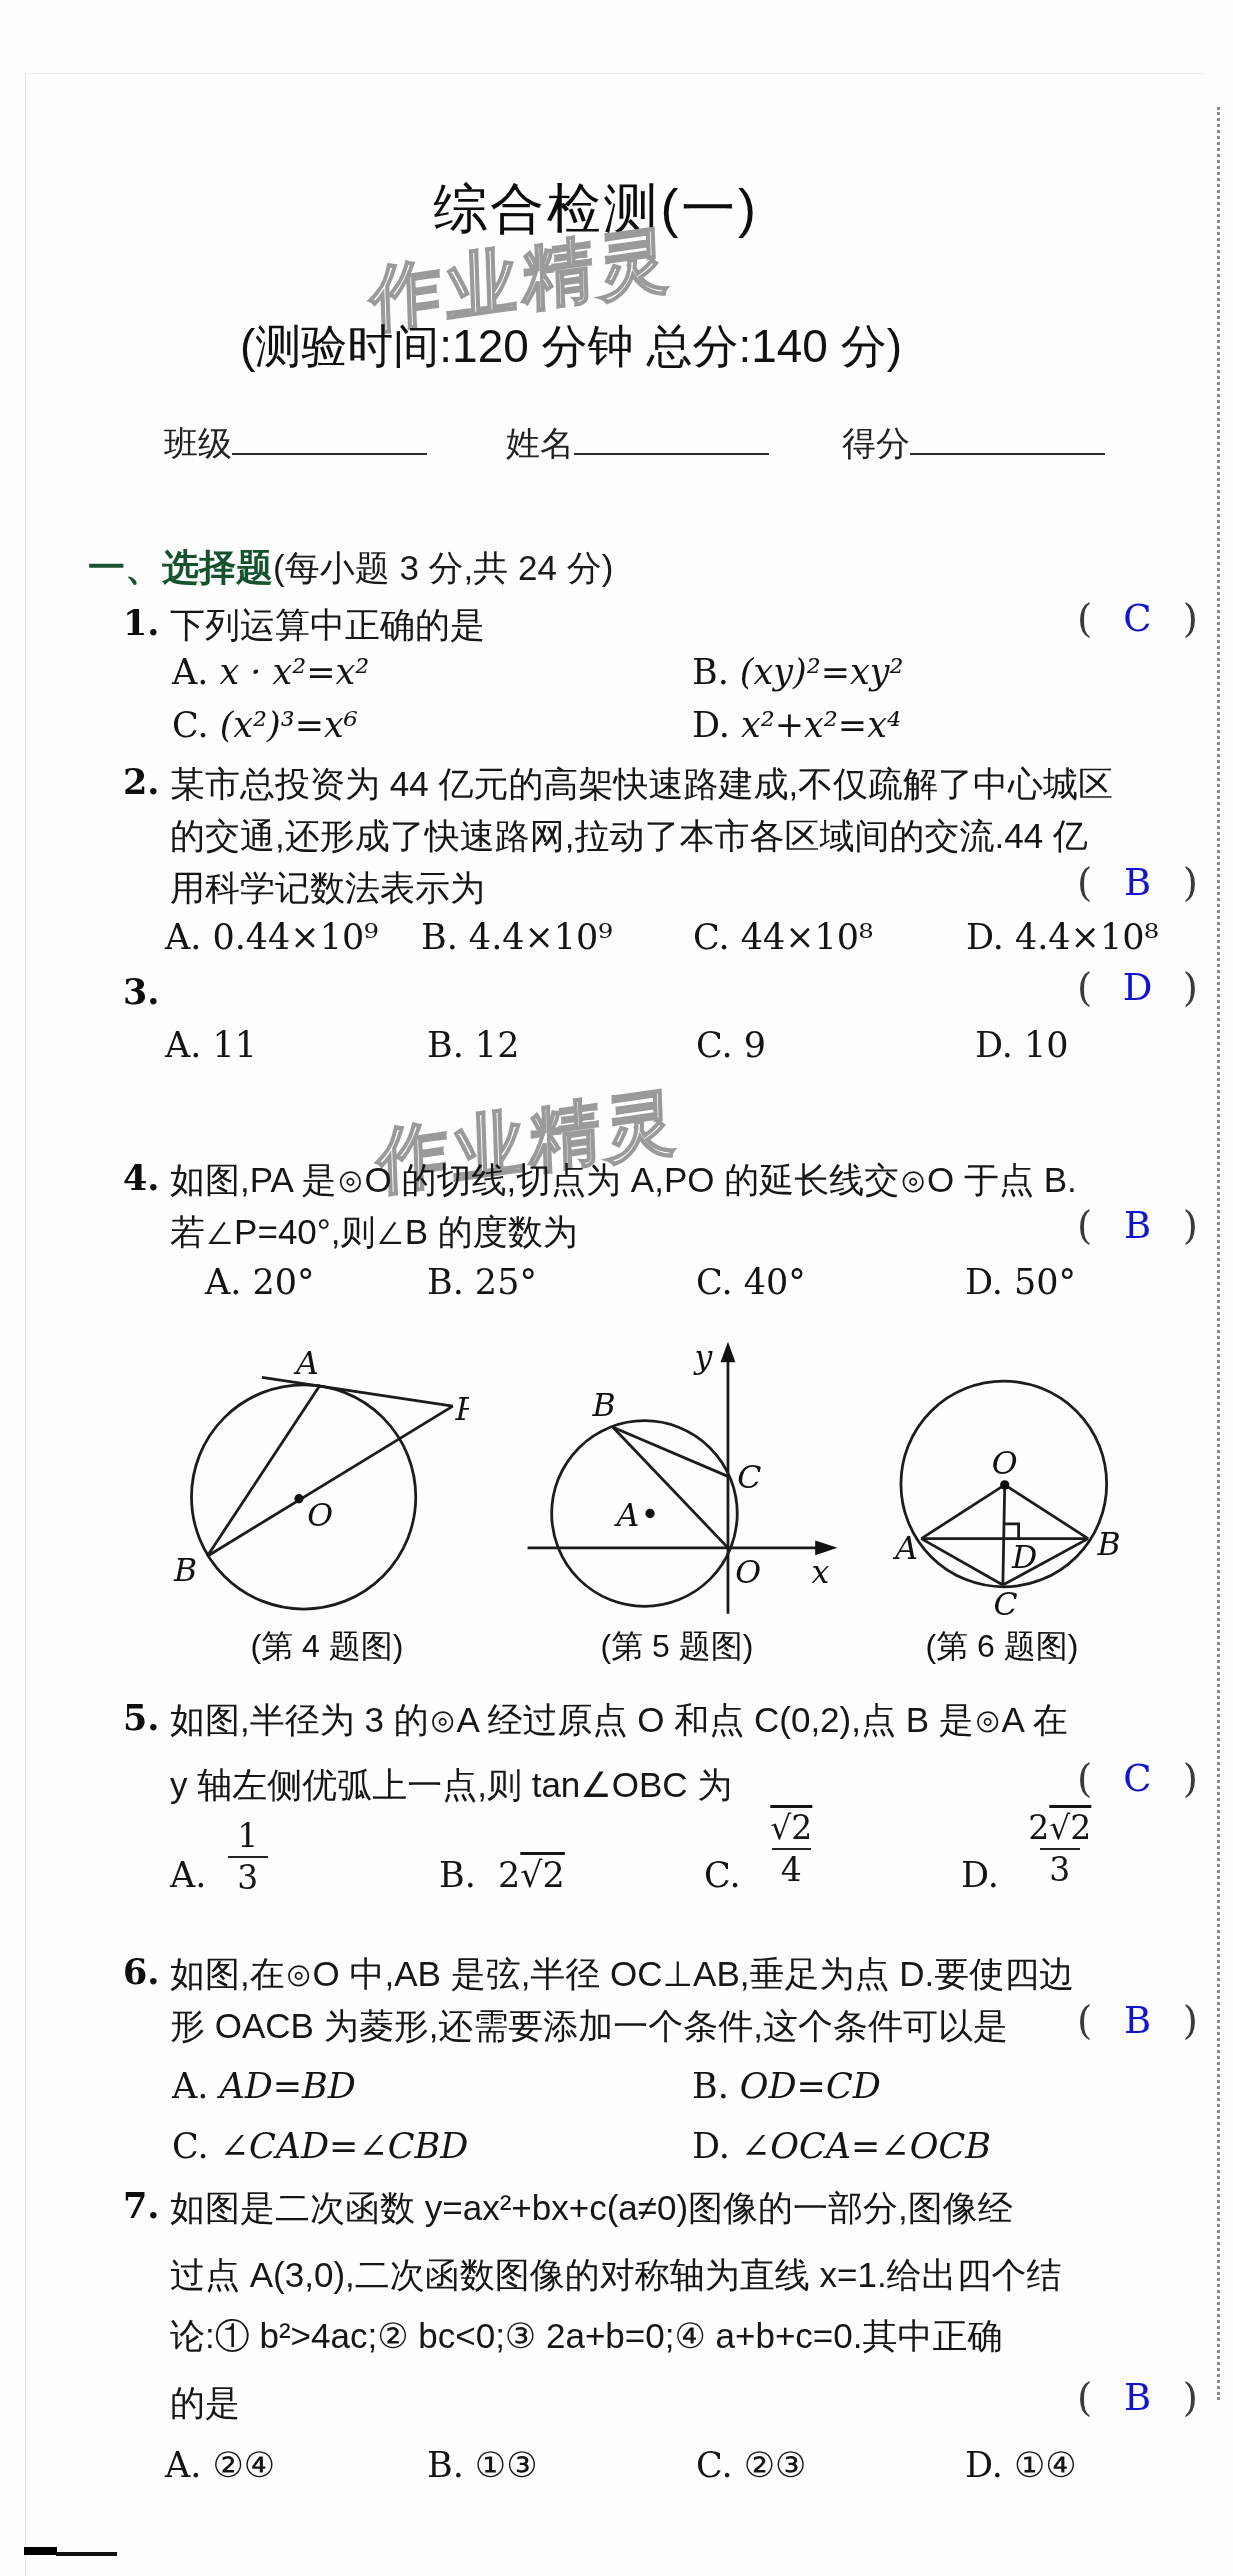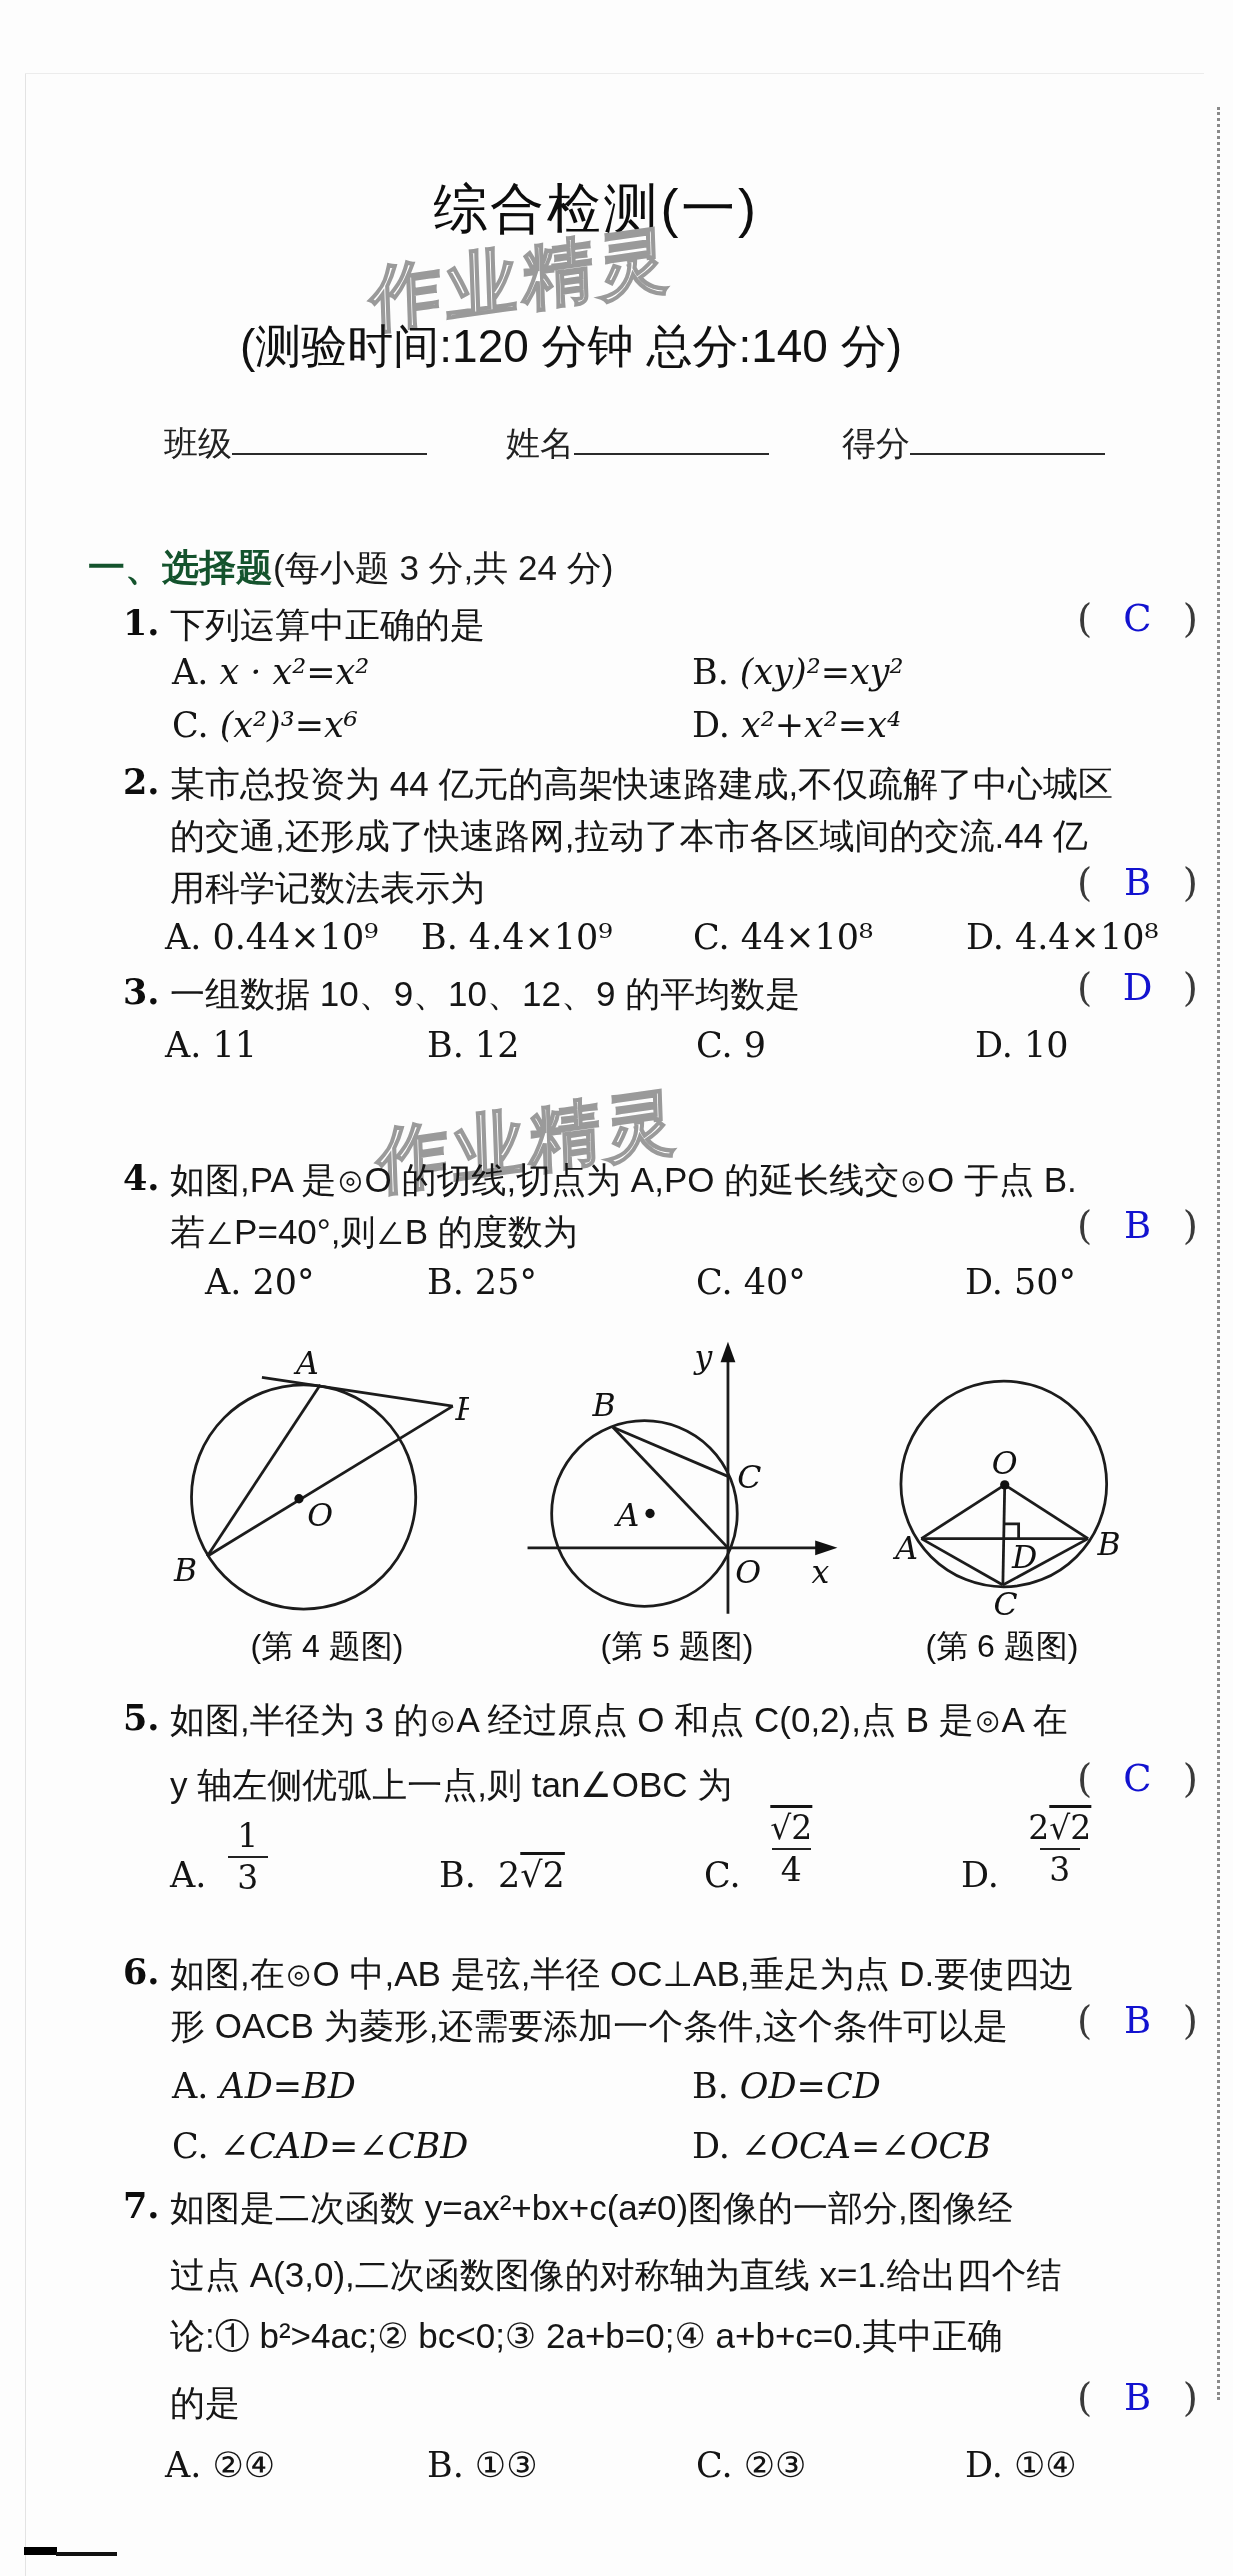--- a/index.html
+++ b/index.html
@@ -83,21 +83,20 @@
     <span>(</span>
       <span class="letter">B</span>
       <span>)</span>
   </span>
   <span class="abs" style="left:165px;top:917px;"><span class="optlabel">A.</span><span class="mathu">0.44×10⁹</span></span>
   <span class="abs" style="left:421px;top:917px;"><span class="optlabel">B.</span><span class="mathu">4.4×10⁹</span></span>
   <span class="abs" style="left:693px;top:917px;"><span class="optlabel">C.</span><span class="mathu">44×10⁸</span></span>
   <span class="abs" style="left:966px;top:917px;"><span class="optlabel">D.</span><span class="mathu">4.4×10⁸</span></span>
 
   <span class="abs qno" style="left:123px;top:971px;">3.</span>
-  <span class="abs stem" style="left:170px;top:971px;">一组数据 10、9、10、12、9 的平均数是</span>
   <span class="abs ans" style="left:1077px;top:965px;">
     <span>(</span>
       <span class="letter">D</span>
       <span>)</span>
   </span>
   <span class="abs" style="left:165px;top:1025px;"><span class="optlabel">A.</span><span class="mathu">11</span></span>
   <span class="abs" style="left:427px;top:1025px;"><span class="optlabel">B.</span><span class="mathu">12</span></span>
   <span class="abs" style="left:696px;top:1025px;"><span class="optlabel">C.</span><span class="mathu">9</span></span>
   <span class="abs" style="left:975px;top:1025px;"><span class="optlabel">D.</span><span class="mathu">10</span></span>
 

